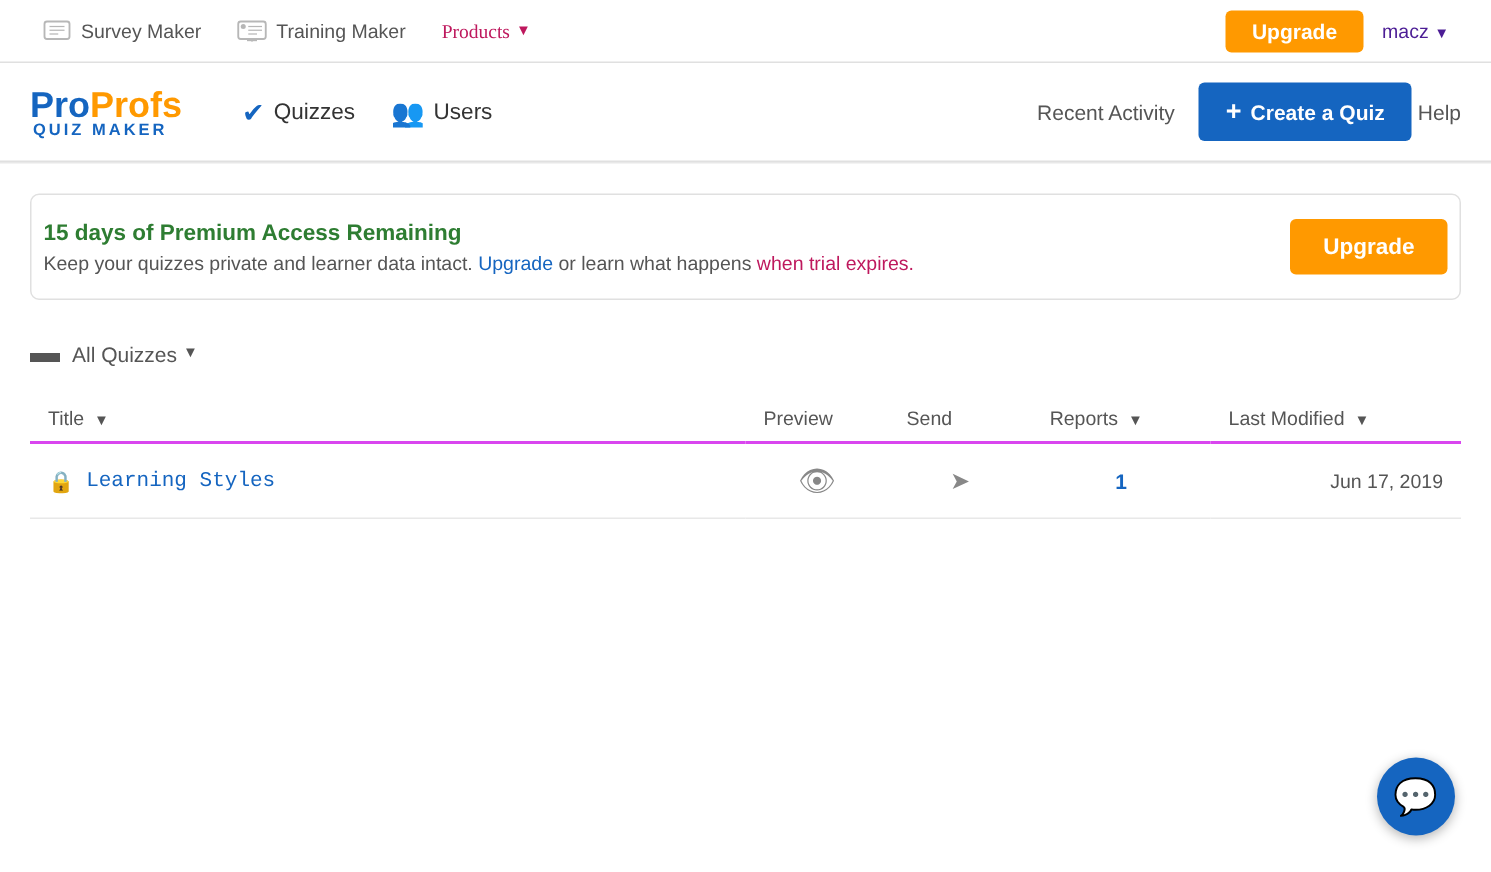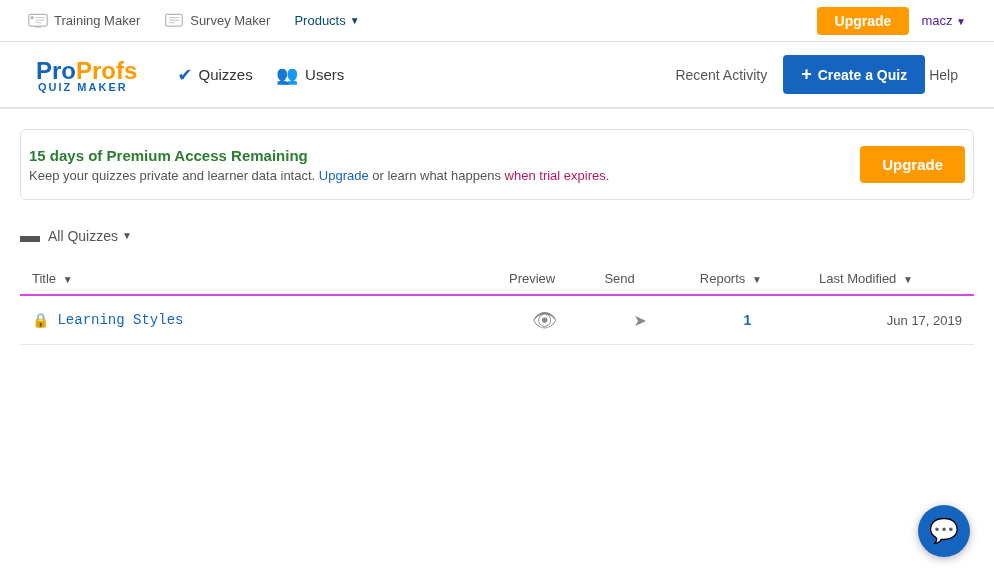--- a/index.html
+++ b/index.html
@@ -43,33 +43,34 @@
     .top-nav-user {
       color: #4c1d95;
       font-size: 13px;
       padding: 0 12px;
       cursor: pointer;
     }
     .products-item {
       display: flex;
       align-items: center;
       gap: 4px;
-      color: #0c4a6e;
+      color: #be185d;
       font-size: 13px;
       cursor: pointer;
       padding: 0 12px;
+      font-family: Liberation Serif, serif;
     }
 
     
     .header-bar {
       display: flex;
       align-items: center;
       background: #fff;
       border-bottom: 1px solid #e0e0e0;
-      padding: 0 36px;
+      padding: 0 20px;
       height: 66px;
     }
     .logo-wrapper {
       display: flex;
       flex-direction: column;
       margin-right: 40px;
     }
     .logo-line1 {
       display: flex;
       align-items: center;
@@ -317,40 +318,40 @@
     .header-divider {
       border: none;
       border-bottom: 1px solid #e8e8e8;
       margin: 0;
     }
   </style>
 </head>
 <body>
 
 <div class="top-nav">
+  <div class="top-nav-item">
+    <svg class="top-nav-icon" viewBox="0 0 24 18" fill="none" xmlns="http://www.w3.org/2000/svg">
+      <rect x="2" y="1" width="20" height="14" rx="2" stroke="#888" stroke-width="1.5" fill="none"></rect>
+      <line x1="6" y1="5" x2="18" y2="5" stroke="#888" stroke-width="1"></line>
+      <line x1="6" y1="8" x2="18" y2="8" stroke="#888" stroke-width="1"></line>
+      <line x1="6" y1="11" x2="13" y2="11" stroke="#888" stroke-width="1"></line>
+    </svg>
+    <span>Survey Maker</span>
+  </div>
   <div class="top-nav-item">
     <svg class="top-nav-icon" viewBox="0 0 24 18" fill="none" xmlns="http://www.w3.org/2000/svg">
       <rect x="1" y="1" width="22" height="14" rx="2" stroke="#888" stroke-width="1.5" fill="none"></rect>
       <line x1="8" y1="16" x2="16" y2="16" stroke="#888" stroke-width="1.5"></line>
       <line x1="12" y1="15" x2="12" y2="17" stroke="#888" stroke-width="1.5"></line>
       <circle cx="5" cy="5" r="2" fill="#888"></circle>
       <line x1="9" y1="5" x2="20" y2="5" stroke="#888" stroke-width="1"></line>
       <line x1="9" y1="8" x2="20" y2="8" stroke="#888" stroke-width="1"></line>
       <line x1="9" y1="11" x2="16" y2="11" stroke="#888" stroke-width="1"></line>
     </svg>
     <span>Training Maker</span>
-  </div>
-  <div class="top-nav-item">
-    <svg class="top-nav-icon" viewBox="0 0 24 18" fill="none" xmlns="http://www.w3.org/2000/svg">
-      <rect x="2" y="1" width="20" height="14" rx="2" stroke="#888" stroke-width="1.5" fill="none"></rect>
-      <line x1="6" y1="5" x2="18" y2="5" stroke="#888" stroke-width="1"></line>
-      <line x1="6" y1="8" x2="18" y2="8" stroke="#888" stroke-width="1"></line>
-      <line x1="6" y1="11" x2="13" y2="11" stroke="#888" stroke-width="1"></line>
-    </svg>
-    <span>Survey Maker</span>
   </div>
   <div class="products-item">
     <span>Products</span>
     <span style="font-size:10px;">▼</span>
   </div>
   <div class="top-nav-spacer"></div>
   <button class="upgrade-btn-top">Upgrade</button>
   <div class="top-nav-user">
     <span>macz</span>
     <span style="font-size:10px;">▼</span>

